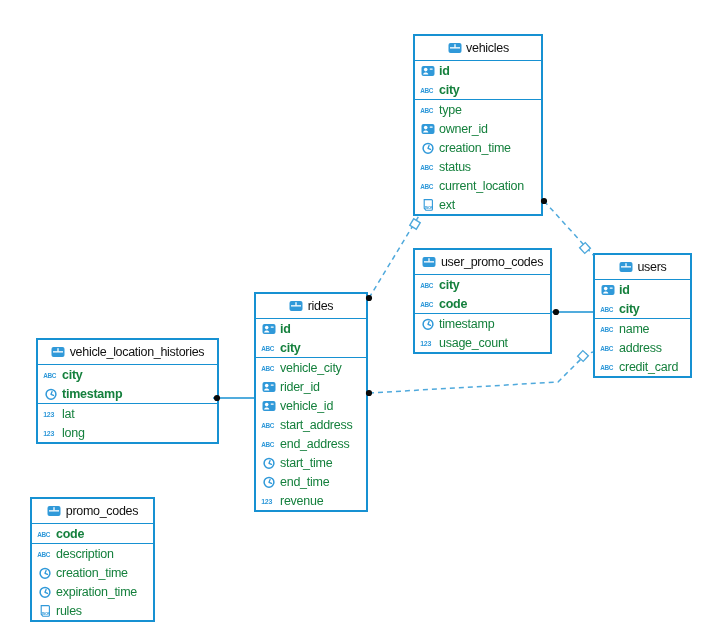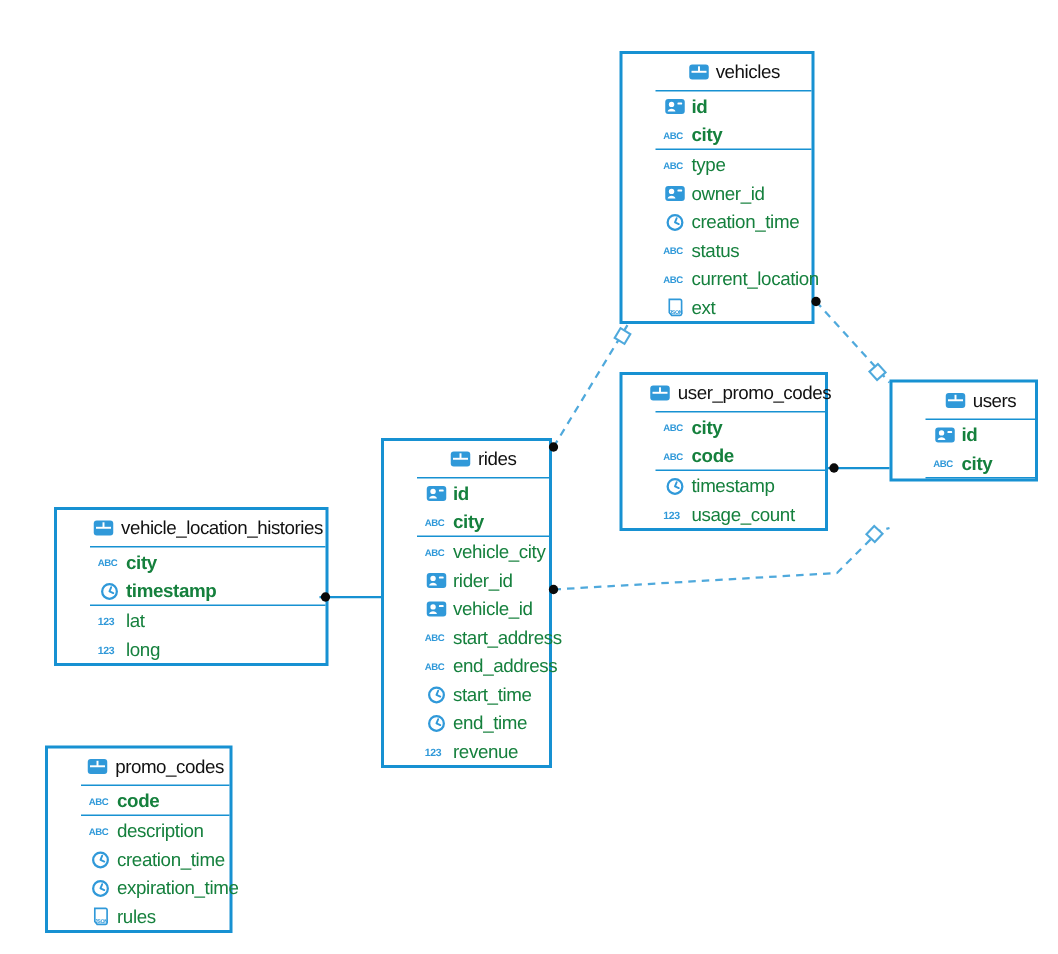--- a/index.html
+++ b/index.html
@@ -1,18 +1,18 @@
 <!DOCTYPE html>
 <html style="--border: #1791d2;"><head>
 <meta charset="utf-8">
 <style>
   html,body{margin:0;padding:0;background:#fff;}
   body{width:705px;height:636px;font-family:"Liberation Sans",sans-serif;}
   #canvas{position:relative;width:705px;height:636px;background:#fff;overflow:hidden;}
-  .table{position:absolute;background:#fff;border:2px solid var(--border);box-sizing:border-box;z-index:1;padding-left:22px;}
+  .table{position:absolute;background:#fff;border:2px solid var(--border);box-sizing:border-box;z-index:1;}
   .thead{display:flex;align-items:center;justify-content:center;gap:4px;height:24px;
          border-bottom:1.5px solid var(--border);font-size:12.5px;letter-spacing:-0.3px;color:#111;}
   .sect.pk{border-bottom:1.5px solid var(--border);}
   .row{display:flex;align-items:center;gap:4px;height:19px;padding:0 5px;
        font-size:12.5px;letter-spacing:-0.25px;color:#15803d;white-space:nowrap;}
   .row.bold{font-weight:bold;}
   .icn{display:flex;width:15px;height:14px;flex:none;align-items:center;justify-content:center;}
   #rel-svg{position:absolute;left:0;top:0;z-index:2;pointer-events:none;}
 </style>
 </head>
@@ -196,20 +196,46 @@
         </div>
         <div class="row bold">
           <span class="icn">
             <svg width="15" height="14" viewBox="0 0 15 14">
               <text x="0.2" y="9.6" font-family="'Liberation Sans',sans-serif" font-size="6.4" font-weight="bold" fill="#3099d9" letter-spacing="-0.3">ABC</text>
             </svg>
           </span>
           <span class="cname">city</span>
         </div>
       </div>
+      <div class="sect body">
+        <div class="row">
+          <span class="icn">
+            <svg width="15" height="14" viewBox="0 0 15 14">
+              <text x="0.2" y="9.6" font-family="'Liberation Sans',sans-serif" font-size="6.4" font-weight="bold" fill="#3099d9" letter-spacing="-0.3">ABC</text>
+            </svg>
+          </span>
+          <span class="cname">name</span>
+        </div>
+        <div class="row">
+          <span class="icn">
+            <svg width="15" height="14" viewBox="0 0 15 14">
+              <text x="0.2" y="9.6" font-family="'Liberation Sans',sans-serif" font-size="6.4" font-weight="bold" fill="#3099d9" letter-spacing="-0.3">ABC</text>
+            </svg>
+          </span>
+          <span class="cname">address</span>
+        </div>
+        <div class="row">
+          <span class="icn">
+            <svg width="15" height="14" viewBox="0 0 15 14">
+              <text x="0.2" y="9.6" font-family="'Liberation Sans',sans-serif" font-size="6.4" font-weight="bold" fill="#3099d9" letter-spacing="-0.3">ABC</text>
+            </svg>
+          </span>
+          <span class="cname">credit_card</span>
+        </div>
+      </div>
     </div>
     <div class="table" style="left: 254px; top: 292px; width: 114px;">
       <div class="thead">
         <span class="icn">
           <svg width="14" height="14" viewBox="0 0 14 14">
             <rect x="0.5" y="2" width="13" height="10" rx="2" fill="#3099d9"></rect>
             <rect x="2" y="6.2" width="10" height="1.3" fill="#fff"></rect>
             <rect x="6.35" y="3.2" width="1.3" height="3.4" fill="#fff"></rect>
           </svg>
         </span>

